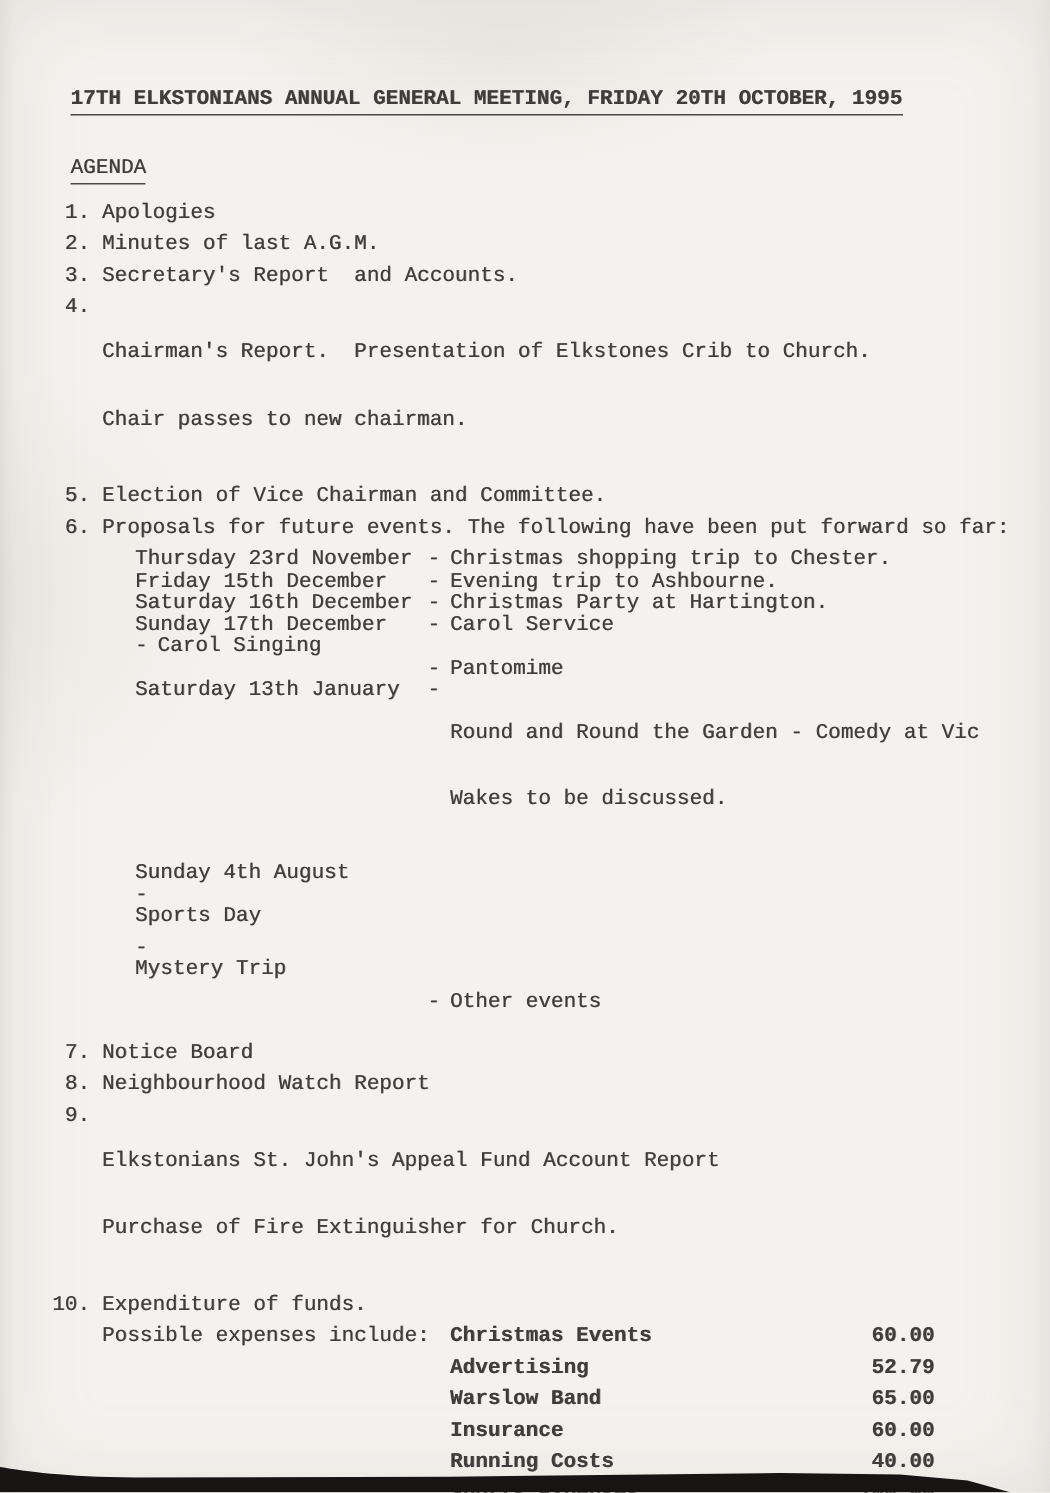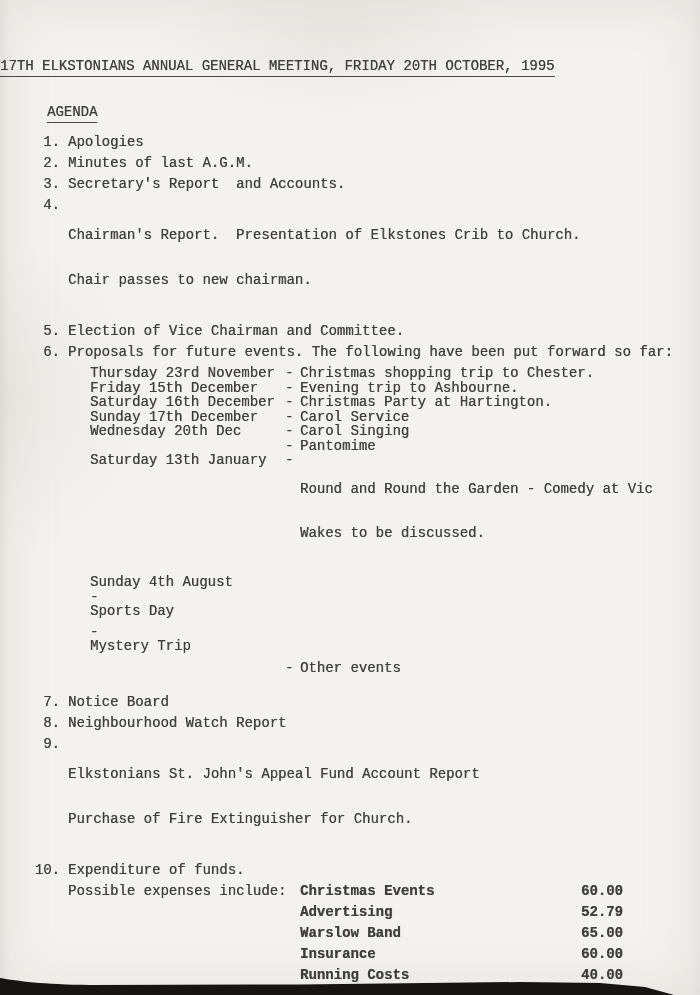--- a/index.html
+++ b/index.html
@@ -20,21 +20,21 @@
       linear-gradient(90deg, #e9e8e4 0px, #f3f2ee 10px, #f3f2ee 688px, #edece8 700px),
       #f3f2ee;
     box-shadow: inset 0 0 55px rgba(182,179,172,0.28);
   }
   .page {
     position:absolute; inset:0;
     padding:58px 10px 0 0;
     text-shadow: 0.4px 0 0 rgba(62,61,59,0.65);
   }
   .u { border-bottom:1.5px solid #4a4947; padding-bottom:2px; }
-  .title { display:inline-block; white-space:pre; }
+  .title { margin-left:47px; display:inline-block; white-space:pre;font-weight:bold; }
   .agenda-heading { margin:27px 0 12px 47px; }
   .agenda-heading span { display:inline-block; }
   .items { margin-left:32px; }
   .item { display:flex; line-height:15px; margin-bottom:6px; }
   .item .num { width:36px; padding-right:8px; box-sizing:border-box; text-align:right; flex:none; }
   .item .txt { white-space:pre-wrap; }
   .events { margin:1px 0 20px 90px; line-height:14.5px; }
   .event { display:flex; }
   .e-date { width:195px; flex:none; white-space:pre; }
   .e-dash { width:15px; flex:none; }
@@ -117,21 +117,20 @@
       <span class="e-date">Saturday 16th December</span>
       <span class="e-dash">-</span>
       <span class="e-desc">Christmas Party at Hartington.</span>
     </div>
     <div class="event">
       <span class="e-date">Sunday 17th December</span>
       <span class="e-dash">-</span>
       <span class="e-desc">Carol Service</span>
     </div>
     <div class="event">
-      <span class="e-date">Wednesday 20th Dec</span>
       <span class="e-dash">-</span>
       <span class="e-desc">Carol Singing</span>
     </div>
     <div class="event">
       <span class="e-date"></span>
       <span class="e-dash">-</span>
       <span class="e-desc">Pantomime</span>
     </div>
     <div class="event">
       <span class="e-date">Saturday 13th January</span>

